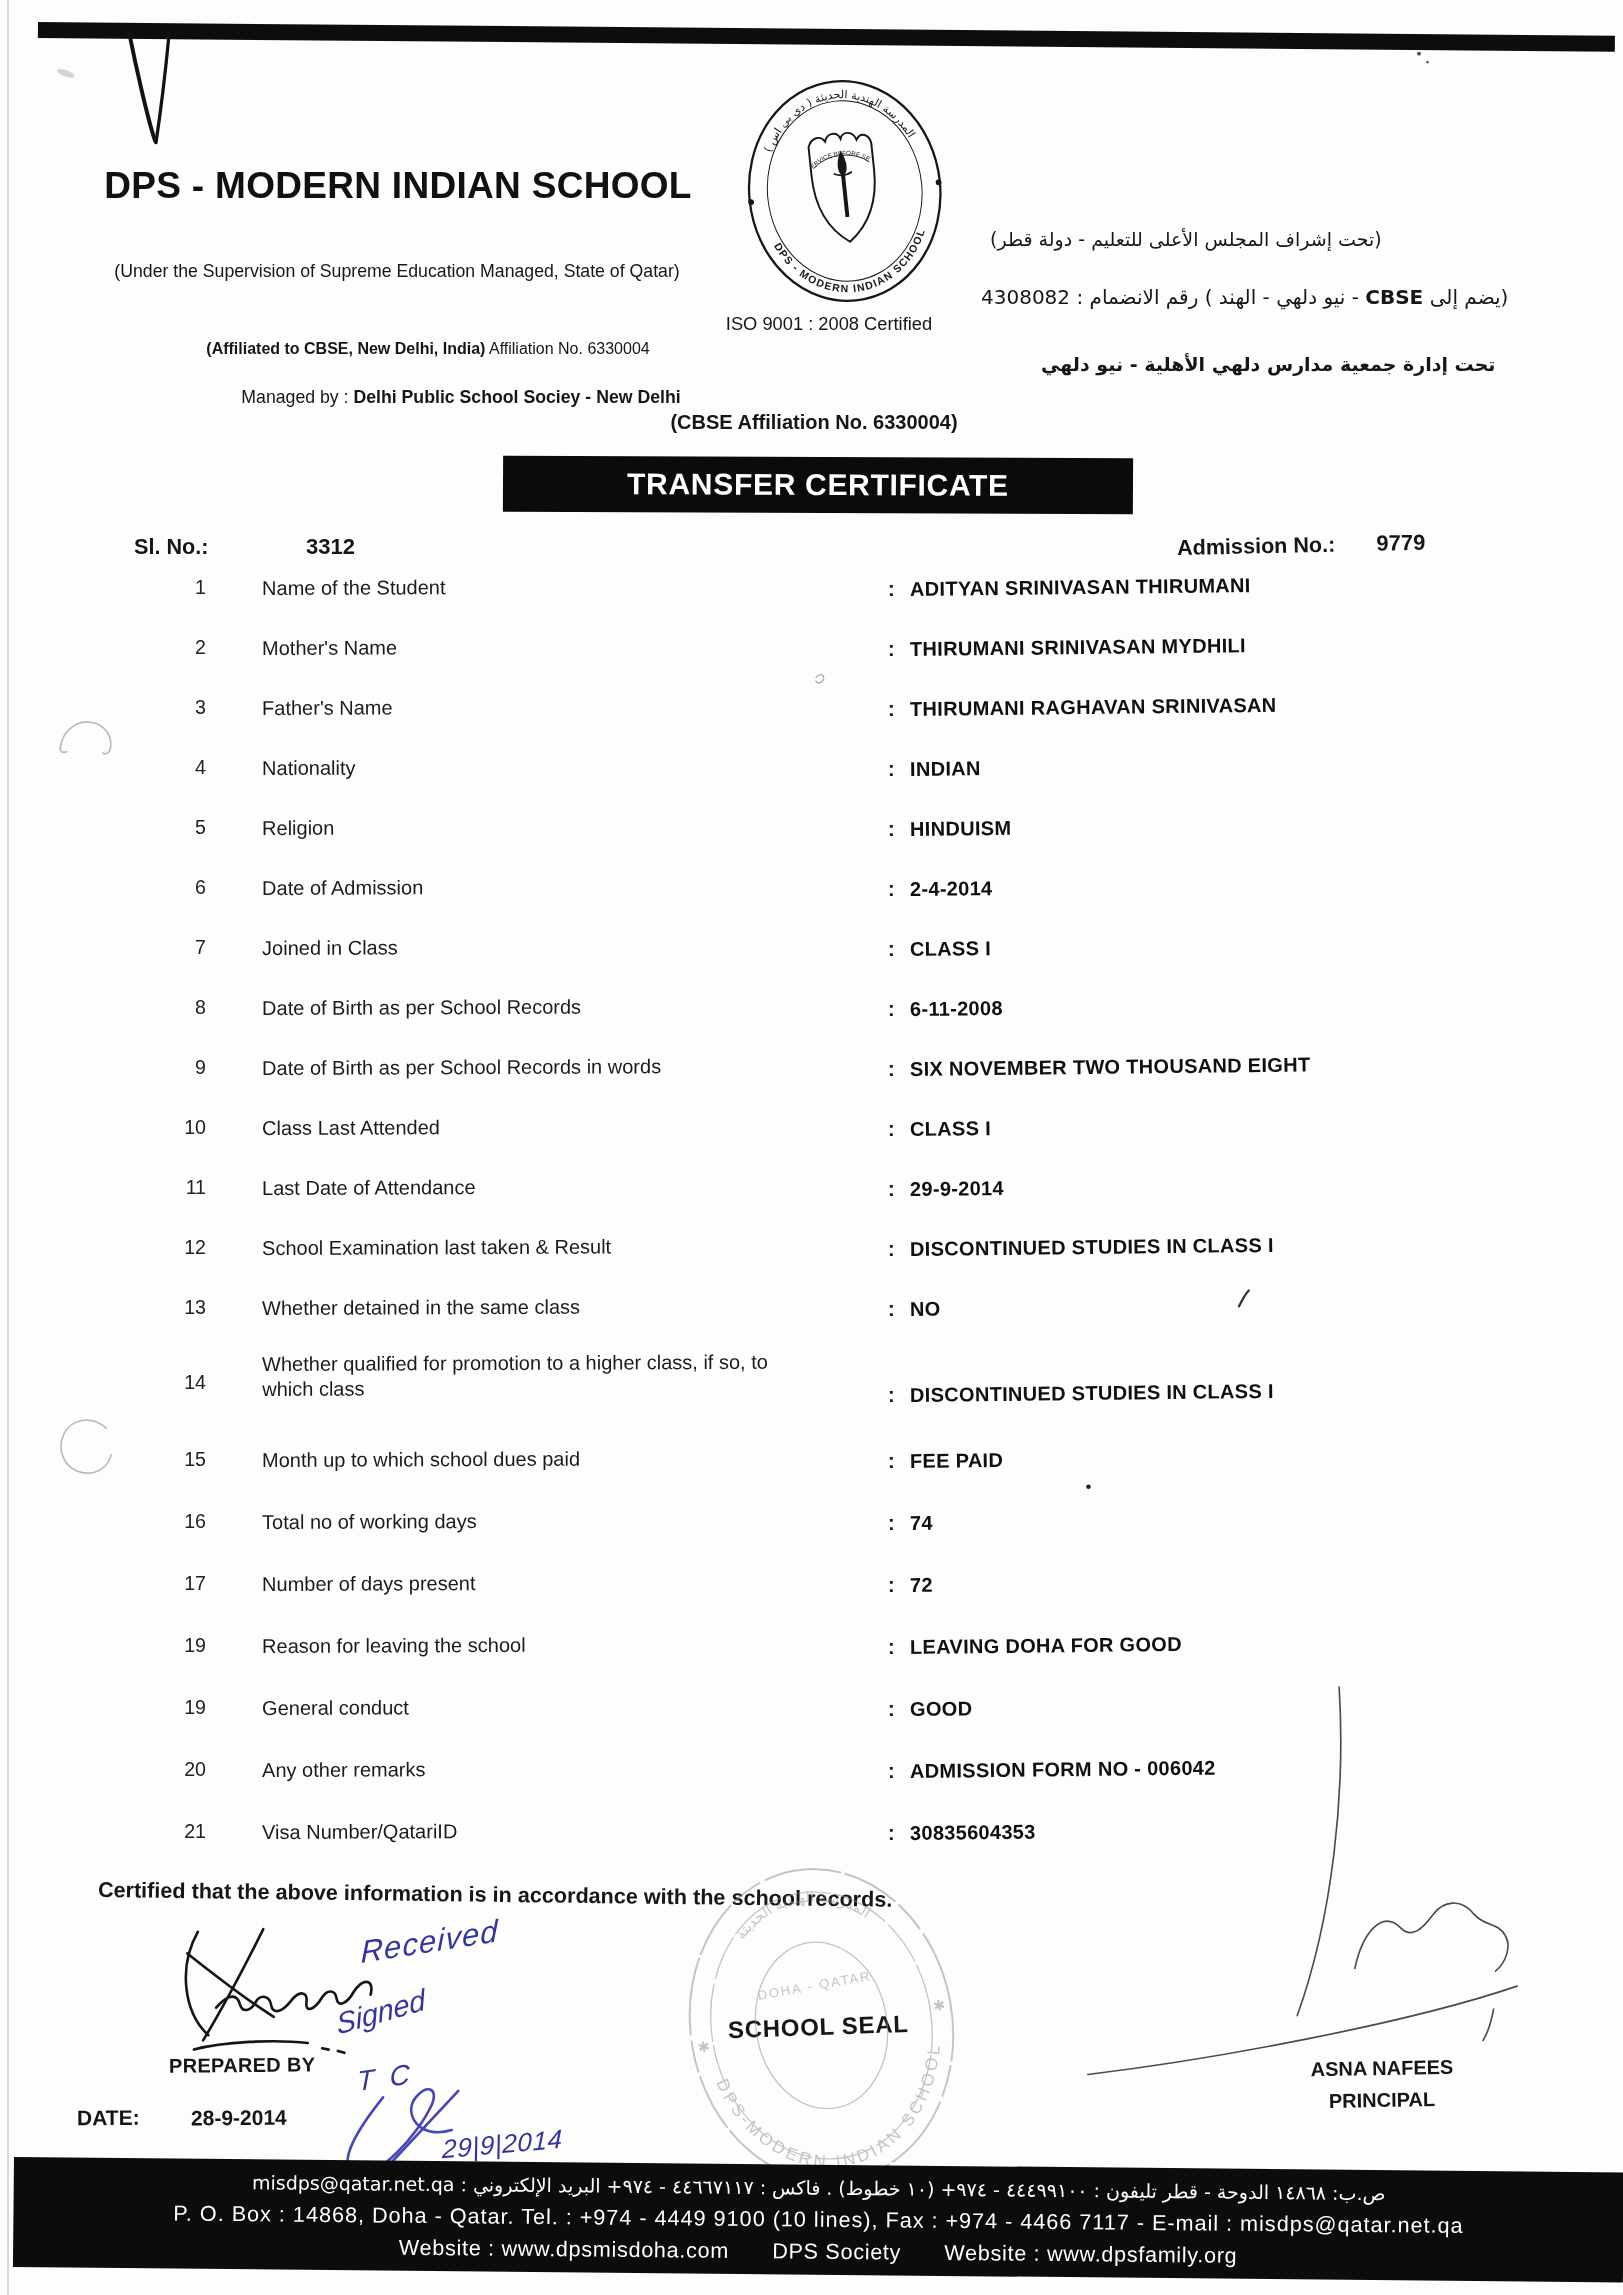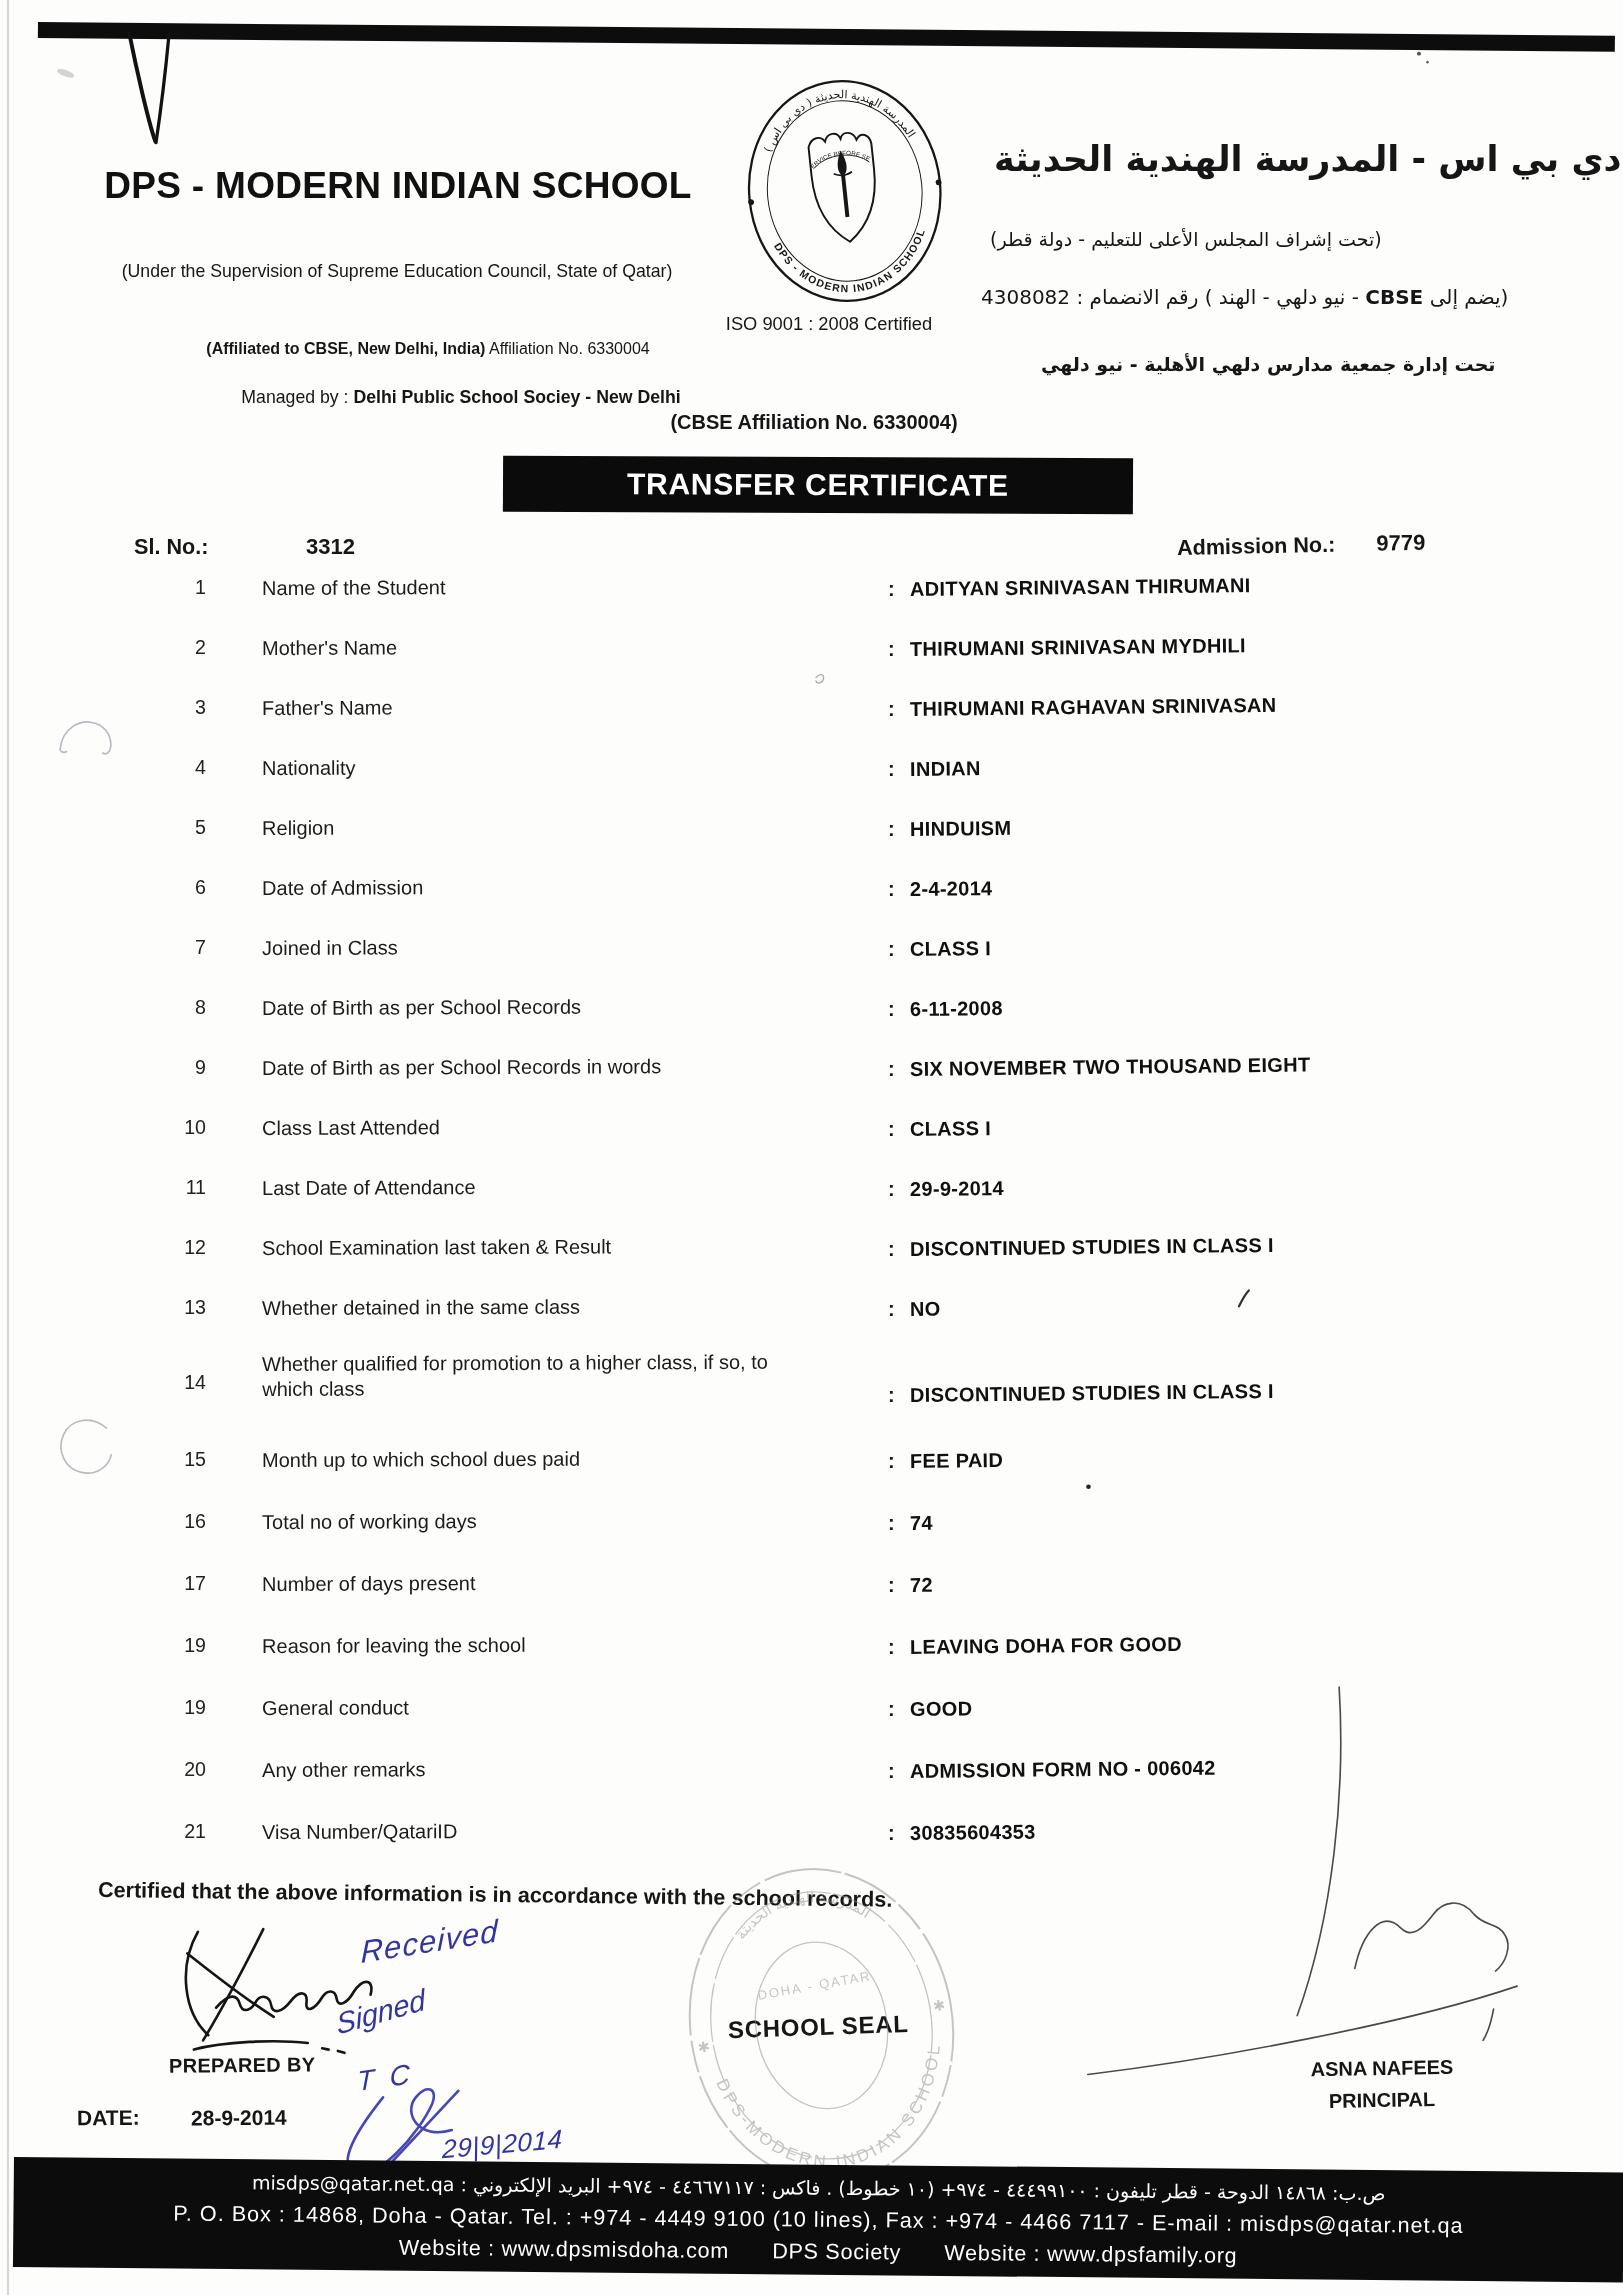--- a/index.html
+++ b/index.html
@@ -75,21 +75,21 @@
 </style>
 </head>
 <body>
 
 <div id="page">
 
   <div class="abs left-edge"></div>
   <div class="abs top-band"></div>
 
   <div class="abs ctr school-name nowrap">DPS - MODERN INDIAN SCHOOL</div>
-  <div class="abs ctr hdr2 nowrap">(Under the Supervision of Supreme Education Council, State of Qatar)</div>
+  <div class="abs ctr hdr2 nowrap">(Under the Supervision of Supreme Education Managed, State of Qatar)</div>
   <div class="abs ctr hdr3 nowrap"><b>(Affiliated to CBSE, New Delhi, India)</b><span> Affiliation No. 6330004</span></div>
   <div class="abs ctr hdr4 nowrap"><span>Managed by : </span><b>Delhi Public School Sociey - New Delhi</b></div>
 
   <svg id="logo" width="216" height="249" viewBox="0 0 330 380">
     <g transform="rotate(-6 160 180)" stroke="#161616" fill="none">
       <ellipse cx="160" cy="180" rx="146" ry="168" stroke-width="3.5"></ellipse>
       <ellipse cx="160" cy="180" rx="118" ry="138" stroke-width="1.5"></ellipse>
       <circle cx="16" cy="182" r="4.5" fill="#161616" stroke="none"></circle>
       <circle cx="304" cy="182" r="4.5" fill="#161616" stroke="none"></circle>
       <defs>
@@ -108,21 +108,20 @@
       <text font-size="9.5" fill="#161616" stroke="none" text-anchor="middle">
         <textPath href="#banner" startOffset="50%">SERVICE BEFORE SELF</textPath>
       </text>
       <rect x="157" y="152" width="6" height="68" fill="#161616" stroke="none"></rect>
       <path d="M160,118 C150,138 152,152 160,158 C168,152 170,138 160,118 Z" fill="#161616" stroke="none"></path>
       <path d="M146,152 q14,8 28,0" stroke-width="2.5"></path>
     </g>
   </svg>
   <div class="abs ctr iso nowrap">ISO 9001 : 2008 Certified</div>
 
-  <div class="abs ar ar1 nowrap">دي بي اس - المدرسة الهندية الحديثة</div>
   <div class="abs ar ar2 nowrap">(تحت إشراف المجلس الأعلى للتعليم - دولة قطر)</div>
   <div class="abs ar ar3 nowrap"><span>(يضم إلى </span><b>CBSE</b><span> - نيو دلهي - الهند ) رقم الانضمام : 4308082</span></div>
   <div class="abs ar ar4 nowrap">تحت إدارة جمعية مدارس دلهي الأهلية - نيو دلهي</div>
 
   <div class="abs ctr cbse-line nowrap">(CBSE Affiliation No. 6330004)</div>
   <div class="abs tc-bar">
     <span>TRANSFER CERTIFICATE</span>
   </div>
 
   <div class="abs serial">

